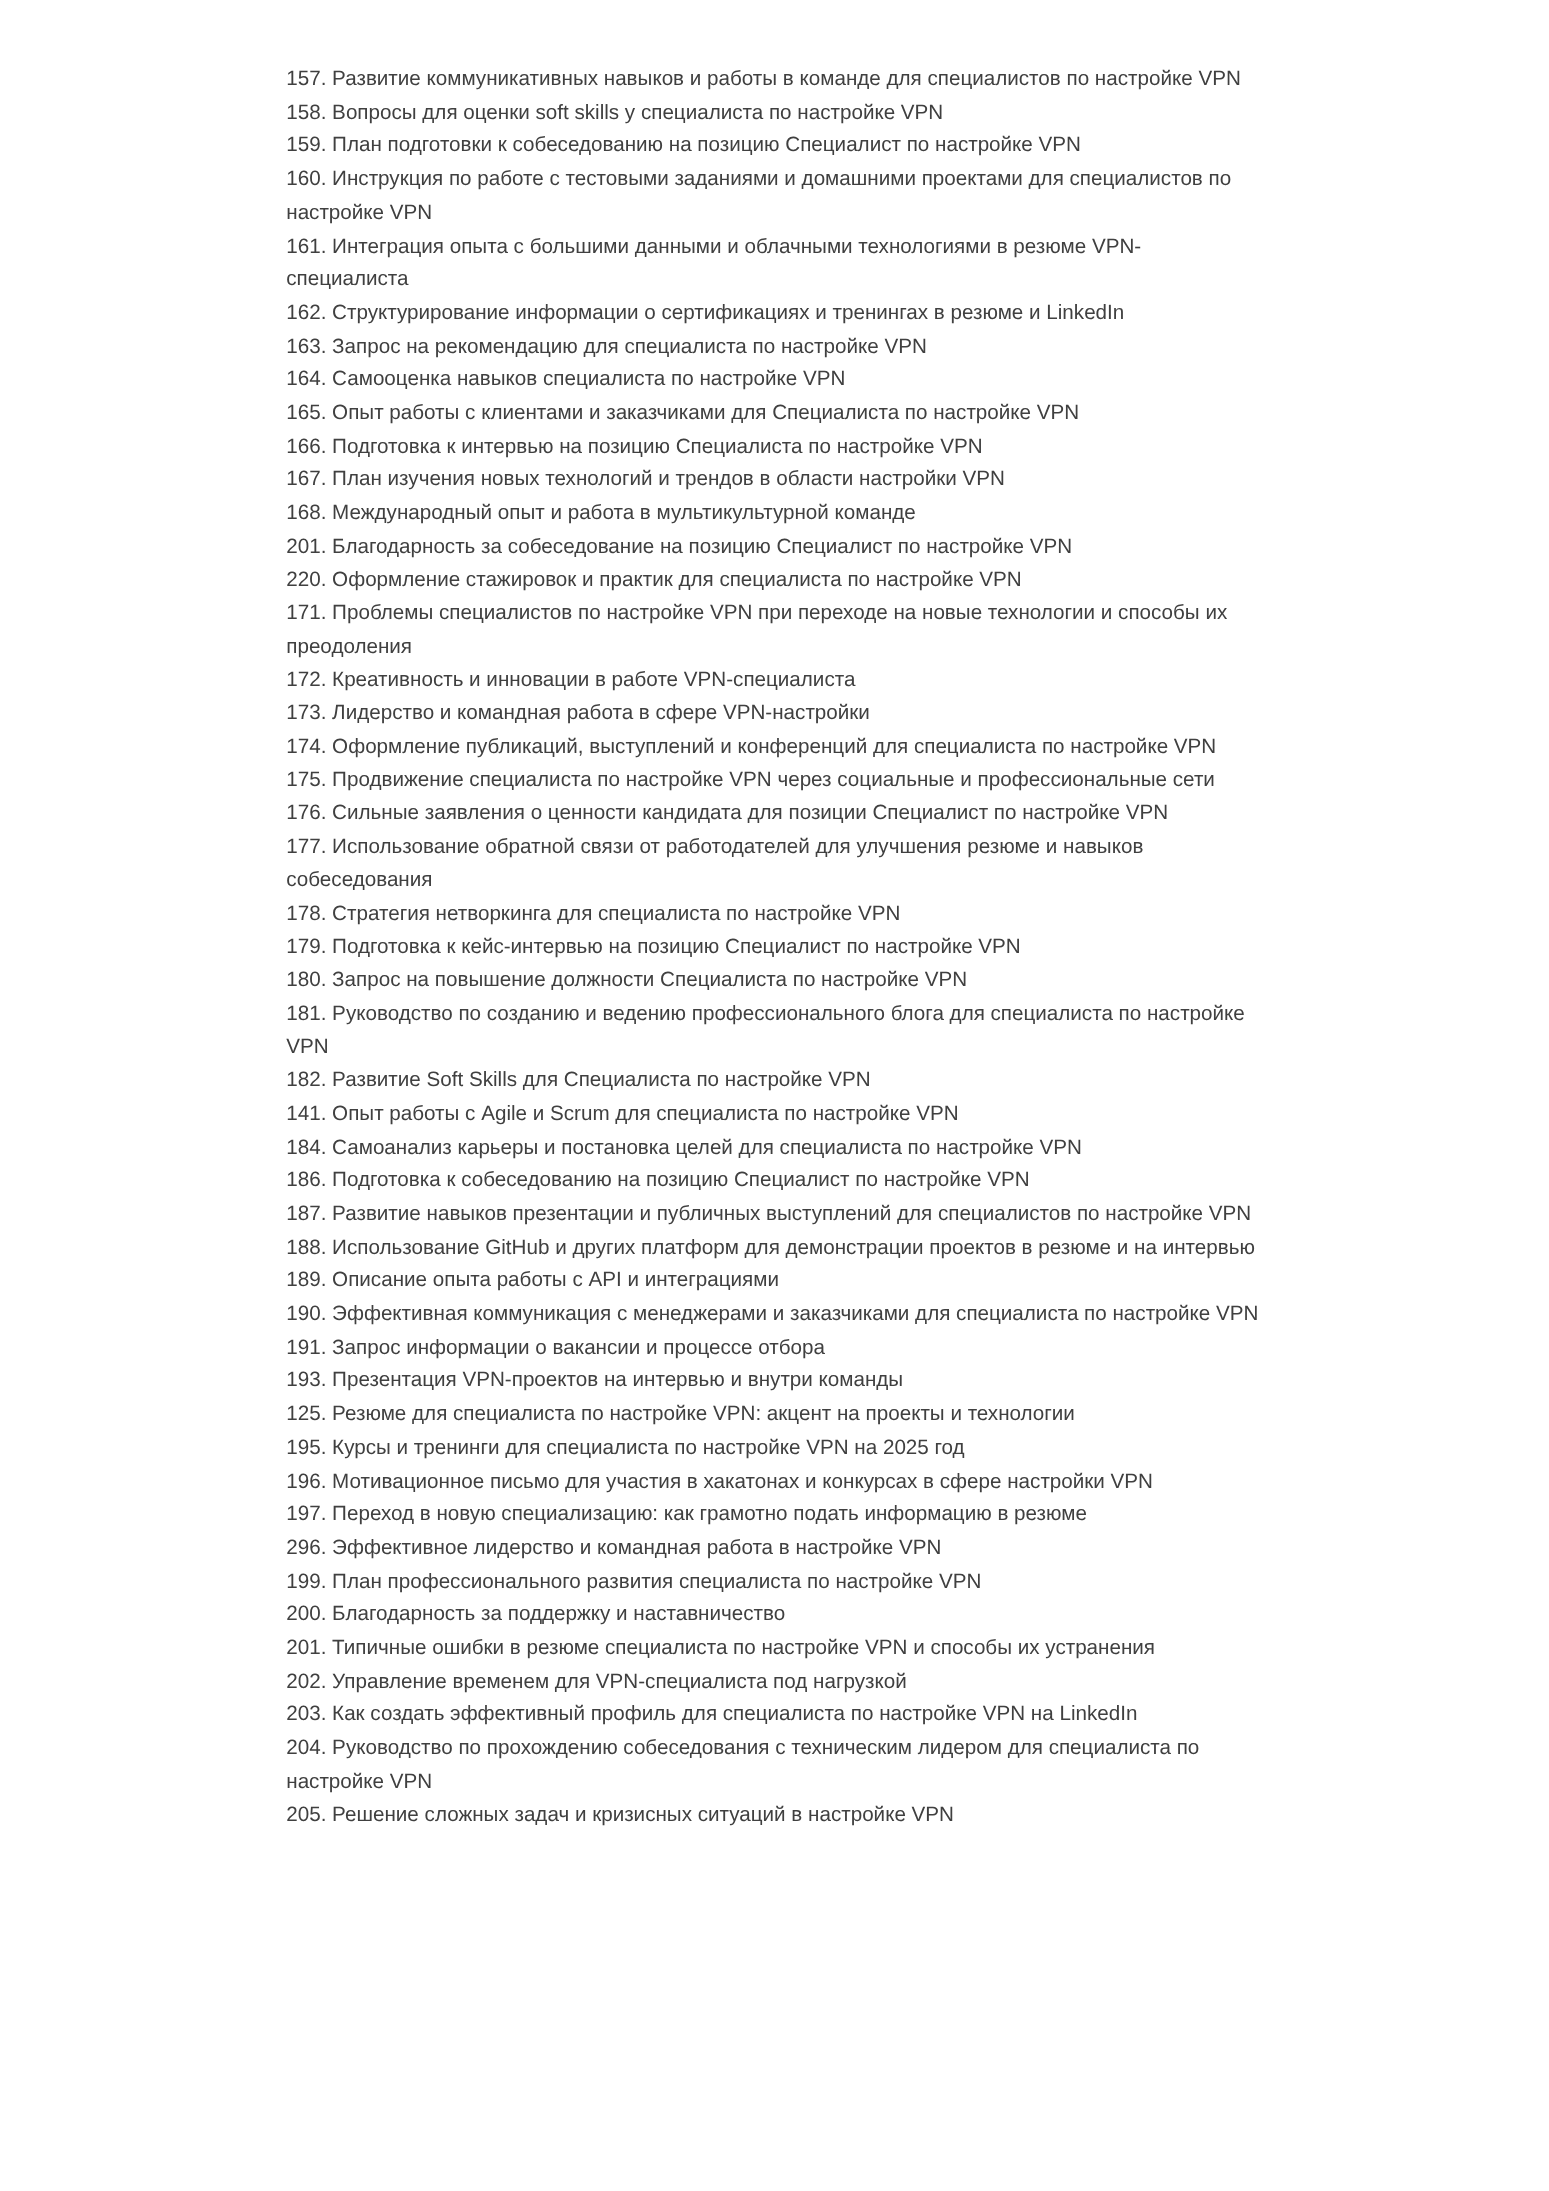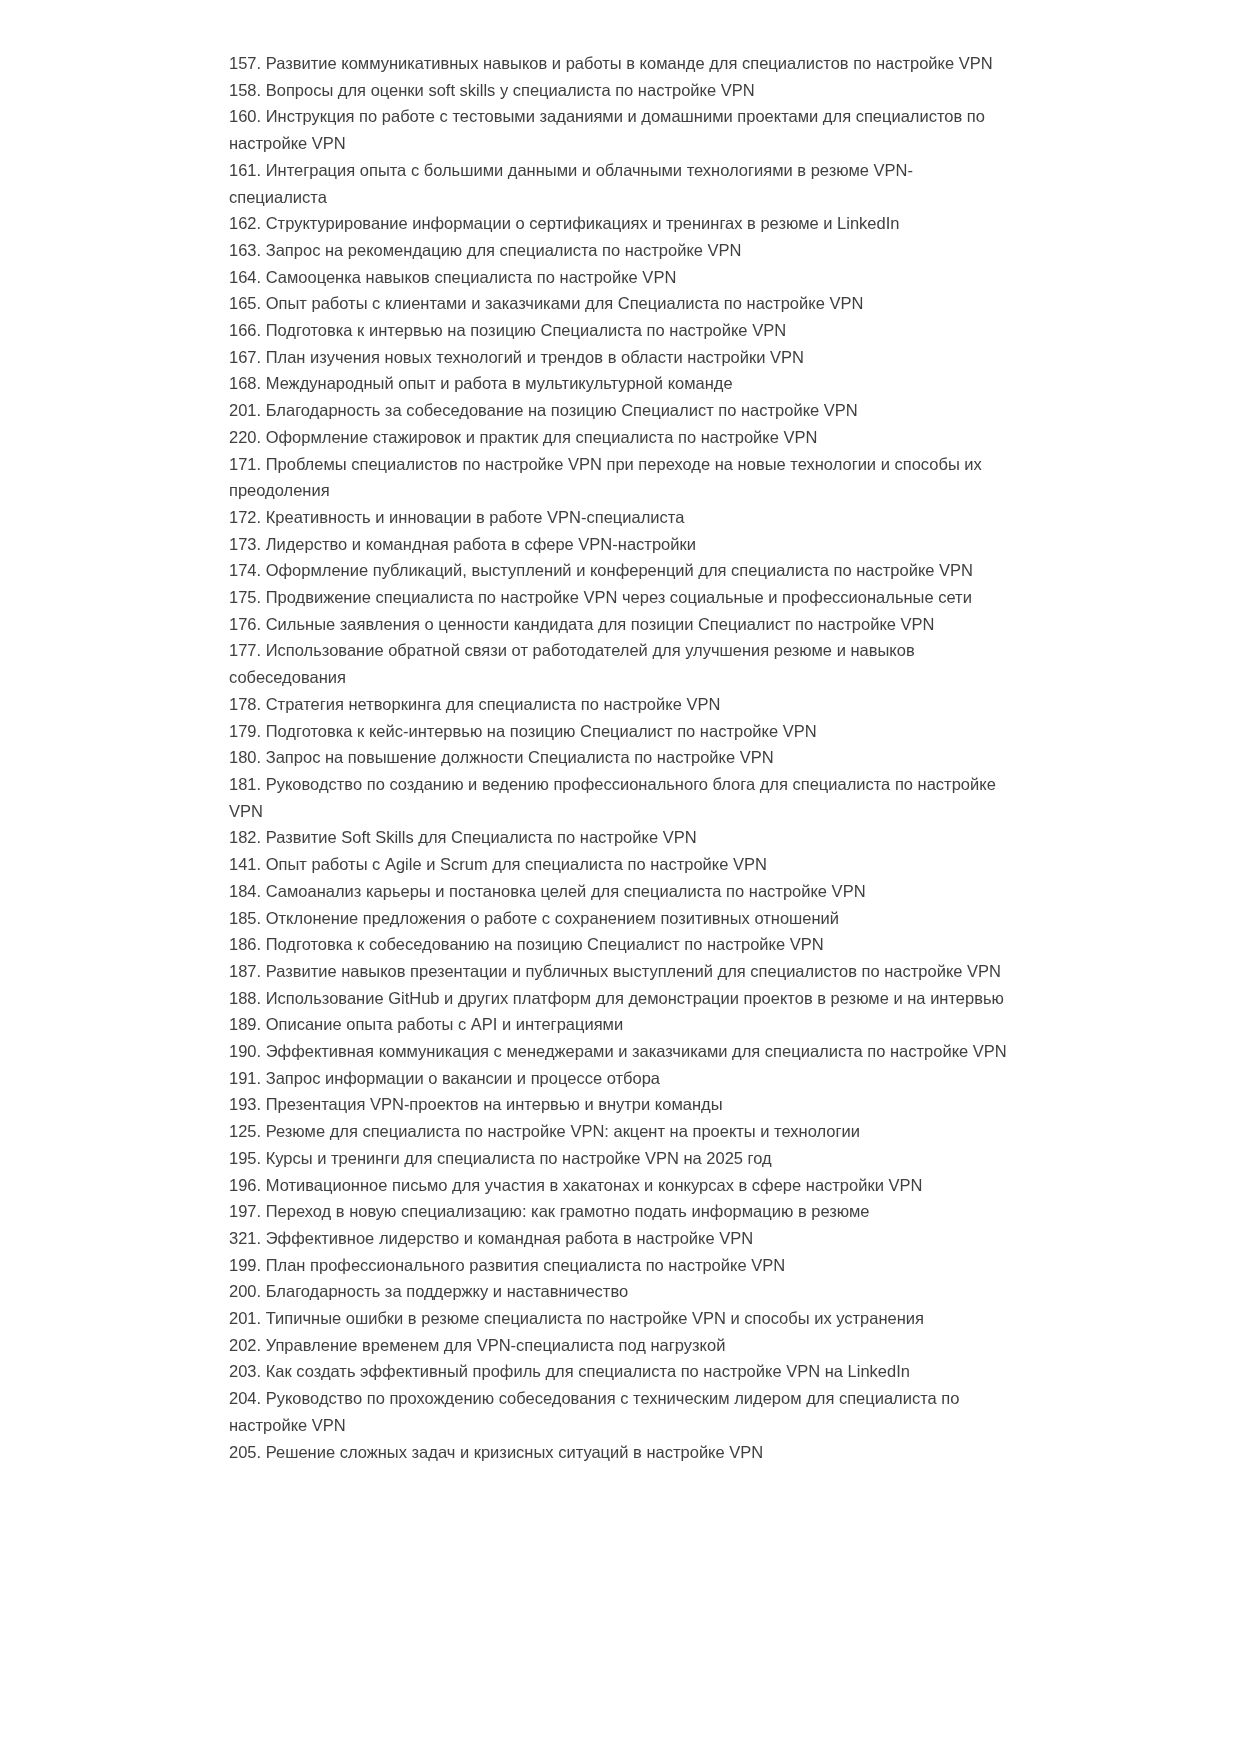--- a/index.html
+++ b/index.html
@@ -28,20 +28,21 @@
     word-wrap: break-word;
   }
 </style>
 </head>
 <body>
 
 <main class="doc">
   <section id="numbered-list">
       <p class="item">157. Развитие коммуникативных навыков и работы в команде для специалистов по настройке VPN</p>
       <p class="item">158. Вопросы для оценки soft skills у специалиста по настройке VPN</p>
+      <p class="item">159. План подготовки к собеседованию на позицию Специалист по настройке VPN</p>
       <p class="item">160. Инструкция по работе с тестовыми заданиями и домашними проектами для специалистов по настройке VPN</p>
       <p class="item">161. Интеграция опыта с большими данными и облачными технологиями в резюме VPN-специалиста</p>
       <p class="item">162. Структурирование информации о сертификациях и тренингах в резюме и LinkedIn</p>
       <p class="item">163. Запрос на рекомендацию для специалиста по настройке VPN</p>
       <p class="item">164. Самооценка навыков специалиста по настройке VPN</p>
       <p class="item">165. Опыт работы с клиентами и заказчиками для Специалиста по настройке VPN</p>
       <p class="item">166. Подготовка к интервью на позицию Специалиста по настройке VPN</p>
       <p class="item">167. План изучения новых технологий и трендов в области настройки VPN</p>
       <p class="item">168. Международный опыт и работа в мультикультурной команде</p>
       <p class="item">201. Благодарность за собеседование на позицию Специалист по настройке VPN</p>
@@ -53,33 +54,32 @@
       <p class="item">175. Продвижение специалиста по настройке VPN через социальные и профессиональные сети</p>
       <p class="item">176. Сильные заявления о ценности кандидата для позиции Специалист по настройке VPN</p>
       <p class="item">177. Использование обратной связи от работодателей для улучшения резюме и навыков собеседования</p>
       <p class="item">178. Стратегия нетворкинга для специалиста по настройке VPN</p>
       <p class="item">179. Подготовка к кейс-интервью на позицию Специалист по настройке VPN</p>
       <p class="item">180. Запрос на повышение должности Специалиста по настройке VPN</p>
       <p class="item">181. Руководство по созданию и ведению профессионального блога для специалиста по настройке VPN</p>
       <p class="item">182. Развитие Soft Skills для Специалиста по настройке VPN</p>
       <p class="item">141. Опыт работы с Agile и Scrum для специалиста по настройке VPN</p>
       <p class="item">184. Самоанализ карьеры и постановка целей для специалиста по настройке VPN</p>
-      <p class="item">185. Отклонение предложения о работе с сохранением позитивных отношений</p>
       <p class="item">186. Подготовка к собеседованию на позицию Специалист по настройке VPN</p>
       <p class="item">187. Развитие навыков презентации и публичных выступлений для специалистов по настройке VPN</p>
       <p class="item">188. Использование GitHub и других платформ для демонстрации проектов в резюме и на интервью</p>
       <p class="item">189. Описание опыта работы с API и интеграциями</p>
       <p class="item">190. Эффективная коммуникация с менеджерами и заказчиками для специалиста по настройке VPN</p>
       <p class="item">191. Запрос информации о вакансии и процессе отбора</p>
       <p class="item">193. Презентация VPN-проектов на интервью и внутри команды</p>
       <p class="item">125. Резюме для специалиста по настройке VPN: акцент на проекты и технологии</p>
       <p class="item">195. Курсы и тренинги для специалиста по настройке VPN на 2025 год</p>
       <p class="item">196. Мотивационное письмо для участия в хакатонах и конкурсах в сфере настройки VPN</p>
       <p class="item">197. Переход в новую специализацию: как грамотно подать информацию в резюме</p>
-      <p class="item">321. Эффективное лидерство и командная работа в настройке VPN</p>
+      <p class="item">296. Эффективное лидерство и командная работа в настройке VPN</p>
       <p class="item">199. План профессионального развития специалиста по настройке VPN</p>
       <p class="item">200. Благодарность за поддержку и наставничество</p>
       <p class="item">201. Типичные ошибки в резюме специалиста по настройке VPN и способы их устранения</p>
       <p class="item">202. Управление временем для VPN-специалиста под нагрузкой</p>
       <p class="item">203. Как создать эффективный профиль для специалиста по настройке VPN на LinkedIn</p>
       <p class="item">204. Руководство по прохождению собеседования с техническим лидером для специалиста по настройке VPN</p>
       <p class="item">205. Решение сложных задач и кризисных ситуаций в настройке VPN</p>
     </section>
 </main>
 

